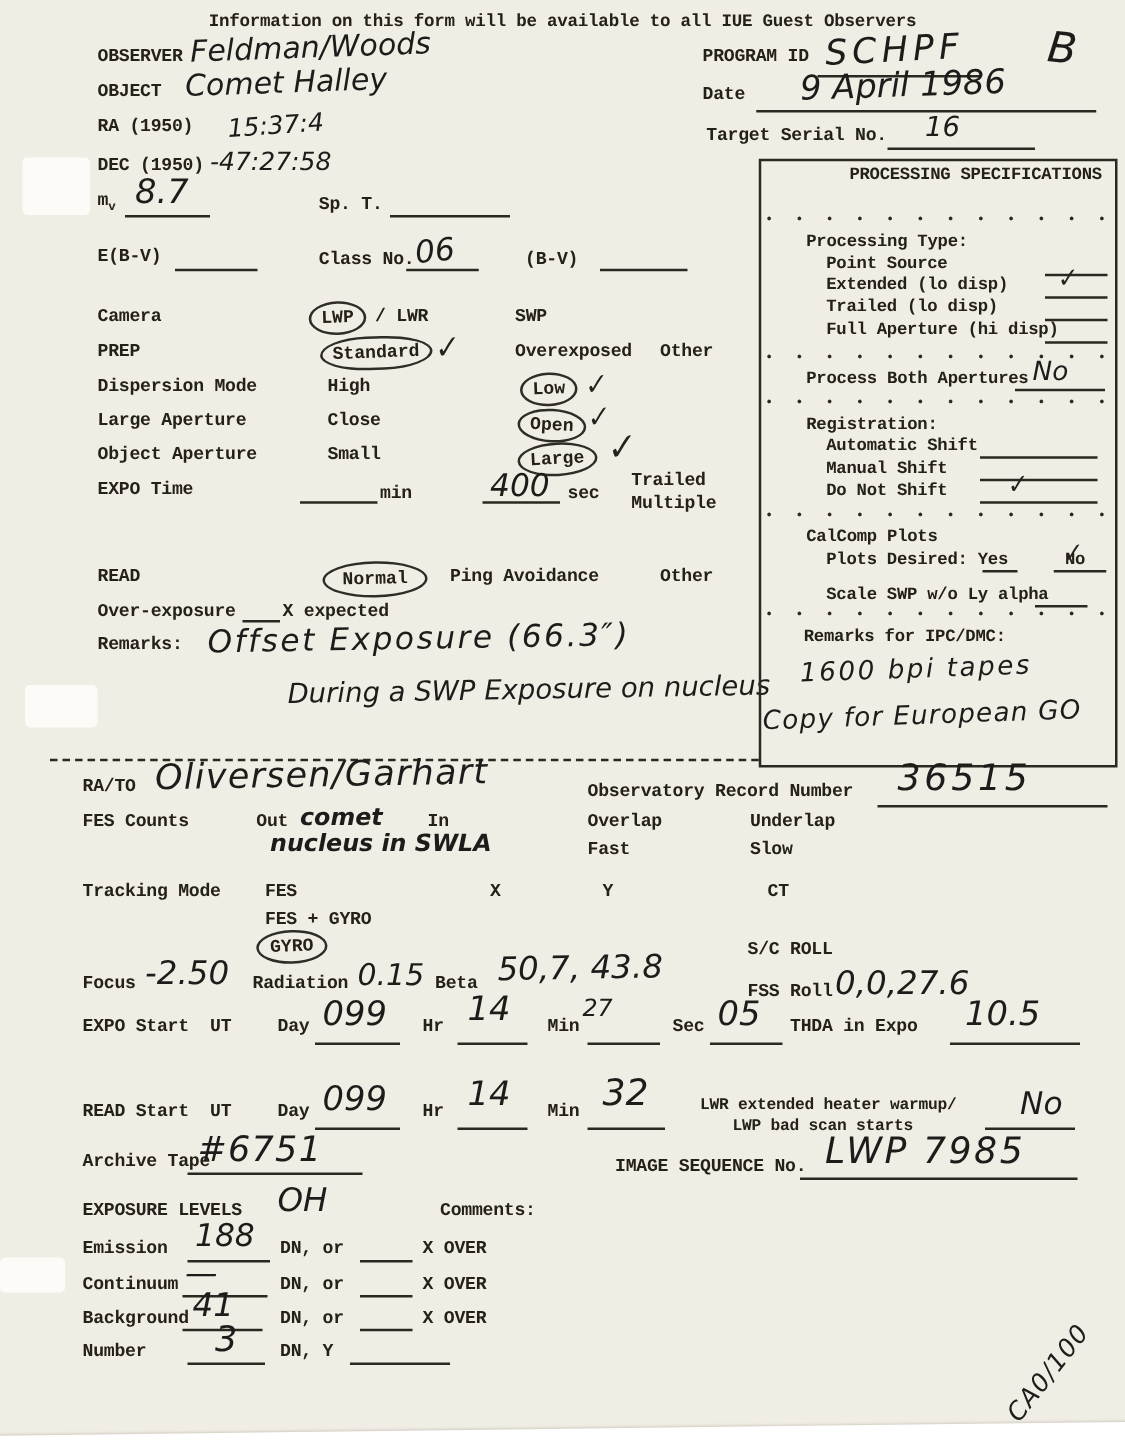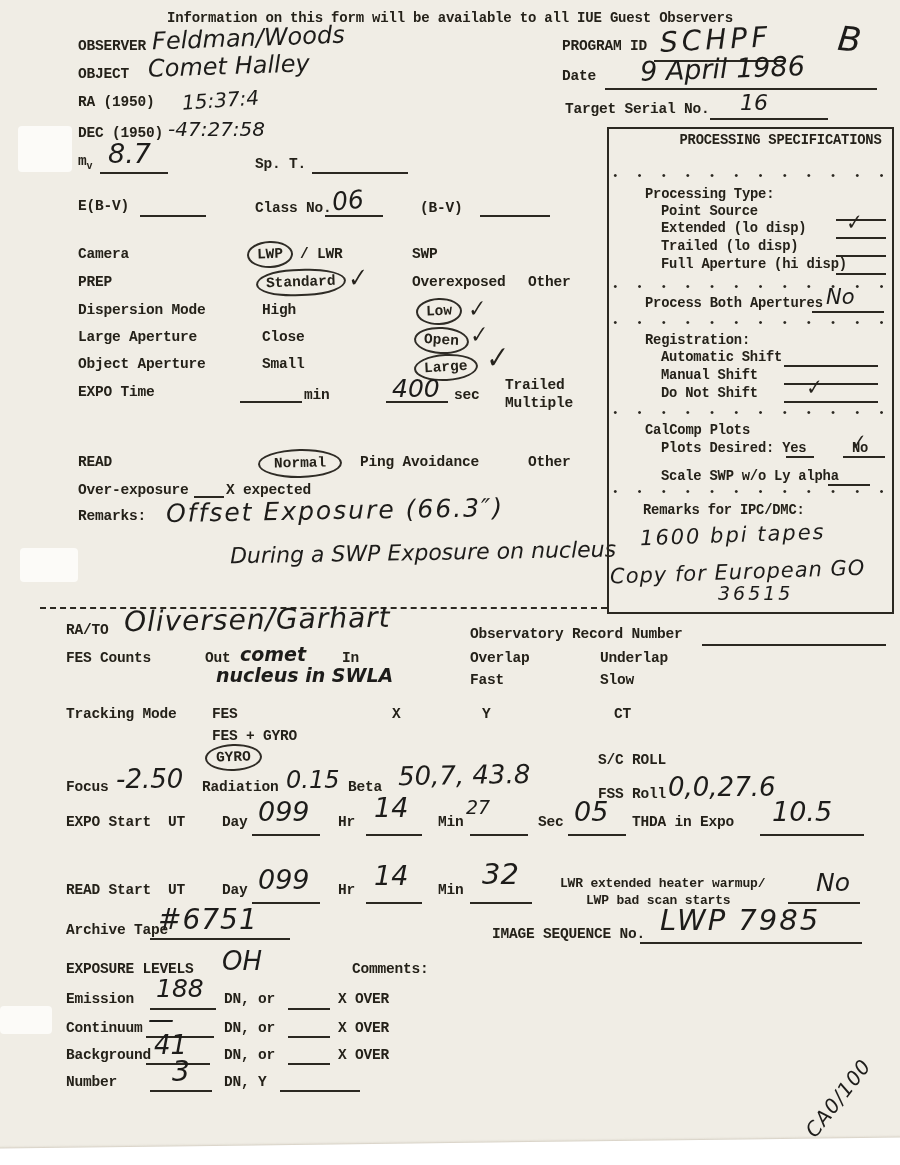--- a/index.html
+++ b/index.html
@@ -167,21 +167,21 @@
   <div class="dots" style="top:486px">• • • • • • • • • • • • • • • • • • • • </div>
   <div class="t t13" style="left:611px;top:503px">Remarks for IPC/DMC:</div>
   <div class="hw" style="left:640px;top:525px;font-size:21px;letter-spacing:2px;transform:rotate(-2deg)">1600 bpi tapes</div>
   <div class="hw" style="left:610px;top:562px;font-size:21px;letter-spacing:1px;transform:rotate(-2deg)">Copy for European GO</div>
 
   <div class="dash"></div>
 
   <div class="t" style="left:66px;top:622px">RA/TO</div>
   <div class="hw" style="left:124px;top:606px;font-size:28px;letter-spacing:1px;transform:rotate(-1deg)">Oliversen/Garhart</div>
   <div class="t" style="left:470px;top:626px">Observatory Record Number</div>
-  <div class="hw" style="left:718px;top:584px;font-size:19px;letter-spacing:3px">36515</div>
+  <div class="hw" style="left:718px;top:608px;font-size:29px;letter-spacing:3px">36515</div>
   <div class="ul" style="left:702px;top:644px;width:184px"></div>
 
   <div class="t" style="left:66px;top:650px">FES Counts</div>
   <div class="t" style="left:205px;top:650px">Out</div>
   <div class="hw" style="left:240px;top:645px;font-size:19px;font-weight:bold">comet</div>
   <div class="t" style="left:342px;top:650px">In</div>
   <div class="hw" style="left:216px;top:666px;font-size:19px;font-weight:bold">nucleus in SWLA</div>
   <div class="t" style="left:470px;top:650px">Overlap</div>
   <div class="t" style="left:600px;top:650px">Underlap</div>
   <div class="t" style="left:470px;top:672px">Fast</div>

